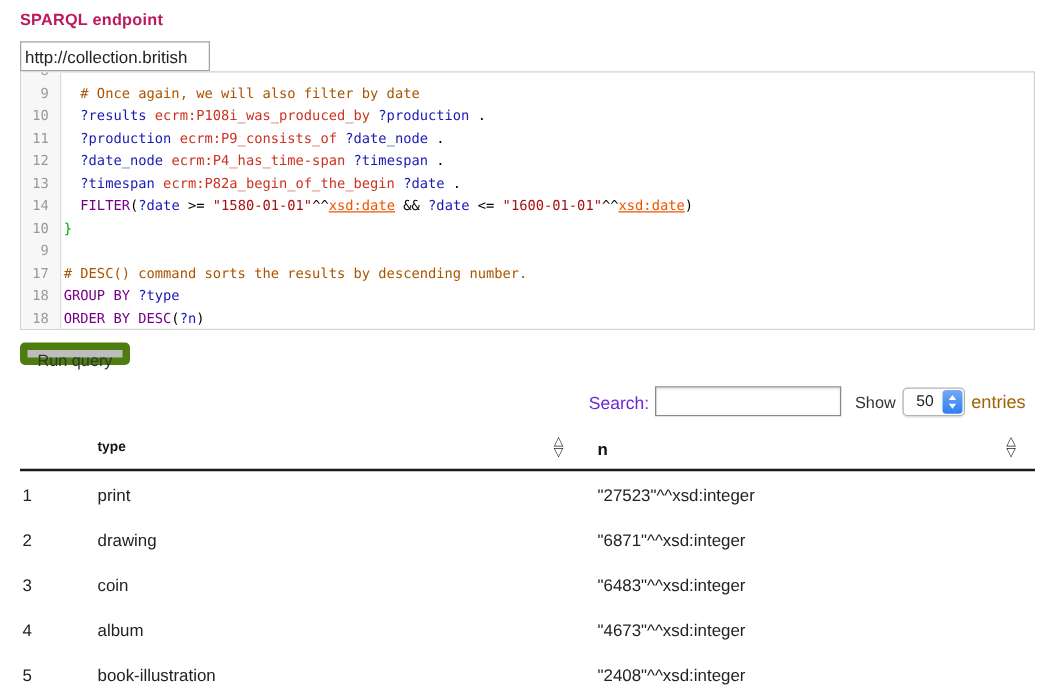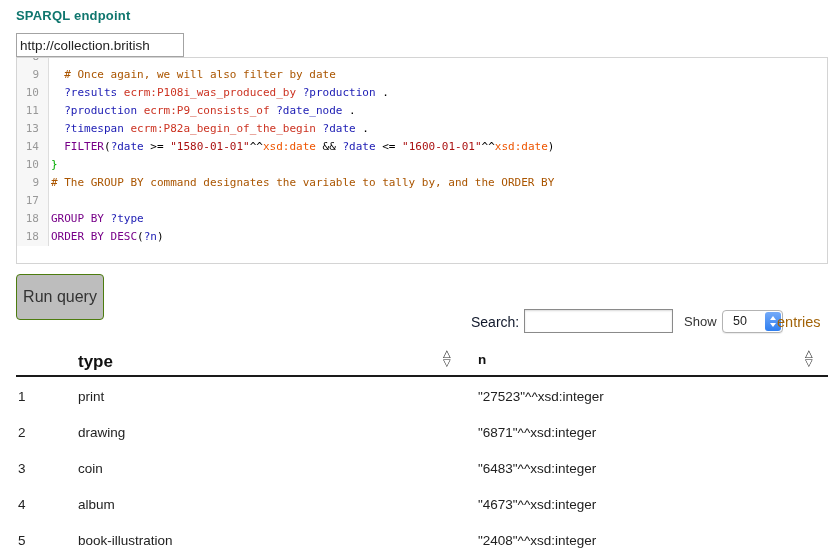--- a/index.html
+++ b/index.html
@@ -1,74 +1,74 @@
 <!DOCTYPE html>
 <html style="--comment: #aa5500; --variable: #1a1ab3; --keyword: #770088; --string: #aa1111; --prefixed: #cc3322; --xsd: #ee5500; --brace: #00aa00; --button_bg: #bdbdbd; --select_accent: #2e7ef0; --select_accent_light: #74aaf8;"><head>
 <meta charset="utf-8">
 <style>
   html,body{margin:0;padding:0;background:#fff;}
   body{width:837px;height:549px;position:relative;overflow:hidden;
        font-family:"Liberation Sans",sans-serif;color:#333;}
 
   
   .ep-label{position:absolute;left:16px;top:8px;font-size:13px;font-weight:bold;
-            color:#0f766e;letter-spacing:.2px;}
-  .ep-input{position:absolute;left:16px;top:33px;width:168px;height:24px;
+            color:#be185d;letter-spacing:.2px;}
+  .ep-input{position:absolute;left:16px;top:33px;width:152px;height:24px;
             box-sizing:border-box;border:1px solid #a3a3a3;border-radius:0;
             font-family:"Liberation Sans",sans-serif;font-size:13.5px;color:#222;
             padding:2px 3px;outline:none;background:#fff;}
 
   
   .editor{position:absolute;left:16px;top:57px;width:812px;height:207px;
           box-sizing:border-box;border:1px solid #d4d4d4;background:#fff;
           overflow:hidden;font-family:"DejaVu Sans Mono",monospace;font-size:11px;
           cursor:text;}
   .cm-lines{margin-top:-10px;}
   .cm-line{display:flex;height:18px;line-height:18px;white-space:pre;}
   .lineno{flex:0 0 32px;box-sizing:border-box;padding-right:9px;text-align:right;
           color:#999;background:#f7f7f7;border-right:1px solid #ddd;}
   .code{padding-left:2px;color:#000;}
   .tk-p {color:#000;}
   .tk-c {color:var(--comment);}
   .tk-v {color:var(--variable);}
   .tk-k {color:var(--keyword);}
   .tk-s {color:var(--string);}
   .tk-pr{color:var(--prefixed);}
-  .tk-x {color:var(--xsd);}
+  .tk-x {color:var(--xsd);text-decoration:underline;}
   .tk-b {color:var(--brace);}
 
   
-  .run-btn{position:absolute;left:16px;top:274px;width:88px;height:46px;
-           background:var(--button_bg);border:1px solid #4d7c0f;border-radius:4px;
-           font-family:"Liberation Sans",sans-serif;font-size:16px;color:#333;
+  .run-btn{position:absolute;left:16px;top:274px;width:88px;height:18px;
+           background:var(--button_bg);border:6px solid #4d7c0f;border-radius:4px;
+           font-family:"Liberation Sans",sans-serif;font-size:13px;color:#333;
            cursor:pointer;}
 
   
-  .search-label{position:absolute;left:471px;top:314px;font-size:14px;color:#0f172a;}
+  .search-label{position:absolute;left:471px;top:314px;font-size:14px;color:#6d28d9;}
   .search-input{position:absolute;left:524px;top:309px;width:149px;height:24px;
                 box-sizing:border-box;border:1px solid #8a8a8a;
                 box-shadow:inset 0 1px 2px rgba(0,0,0,.15);outline:none;
                 font-family:"Liberation Sans",sans-serif;font-size:13px;padding:2px 4px;}
   .show-label{position:absolute;left:684px;top:314px;font-size:13px;color:#333;}
-  .pl-select{position:absolute;left:722px;top:310px;width:61px;height:23px;
+  .pl-select{position:absolute;left:722px;top:310px;width:50px;height:23px;
              box-sizing:border-box;border:1px solid #b3b3b3;border-radius:4px;
              background:#fff;box-shadow:0 1px 1px rgba(0,0,0,.08);cursor:pointer;}
   .pl-val{position:absolute;left:0;top:0;width:34px;height:21px;line-height:21px;
           text-align:center;font-size:12.5px;color:#222;}
   .pl-spin{position:absolute;right:1px;top:1px;width:16px;height:19px;border-radius:3px;
            background:linear-gradient(var(--select_accent_light),var(--select_accent));
            display:flex;flex-direction:column;align-items:center;justify-content:center;gap:3px;}
   .pl-spin i{display:block;width:0;height:0;border-left:3.5px solid transparent;
              border-right:3.5px solid transparent;}
   .pl-spin .up{border-bottom:4px solid #fff;}
   .pl-spin .down{border-top:4px solid #fff;}
   .entries-label{position:absolute;left:777px;top:314px;font-size:14.5px;color:#a16207;}
 
   
-  .th-type{position:absolute;left:78px;top:352px;font-size:17px;font-weight:bold;
+  .th-type{position:absolute;left:78px;top:352px;font-size:11px;font-weight:bold;
            color:#111;cursor:pointer;}
   .th-n{position:absolute;left:478px;top:352px;font-size:13.5px;font-weight:bold;
         color:#111;cursor:pointer;}
   .sorter{position:absolute;top:349px;display:flex;flex-direction:column;
           align-items:center;font-size:10px;line-height:9px;color:#222;cursor:pointer;
           font-family:"DejaVu Sans",sans-serif;}
   .sorter-type{left:443px;}
   .sorter-n{left:805px;}
   .thead-border{position:absolute;left:16px;top:375px;width:812px;height:0;
                 border-top:2px solid #1a1a1a;}
@@ -83,25 +83,26 @@
 
 <div class="ep-label">SPARQL endpoint</div>
 <input class="ep-input" type="text" value="http://collection.british" style="">
 
 <div class="editor">
   <div class="cm-lines">
       <div class="cm-line"><span class="lineno">8</span><span class="code"></span></div>
       <div class="cm-line"><span class="lineno">9</span><span class="code"><span class="tk-p">  </span><span class="tk-c"># Once again, we will also filter by date</span></span></div>
       <div class="cm-line"><span class="lineno">10</span><span class="code"><span class="tk-p">  </span><span class="tk-v">?results</span><span class="tk-p"> </span><span class="tk-pr">ecrm:P108i_was_produced_by</span><span class="tk-p"> </span><span class="tk-v">?production</span><span class="tk-p"> .</span></span></div>
       <div class="cm-line"><span class="lineno">11</span><span class="code"><span class="tk-p">  </span><span class="tk-v">?production</span><span class="tk-p"> </span><span class="tk-pr">ecrm:P9_consists_of</span><span class="tk-p"> </span><span class="tk-v">?date_node</span><span class="tk-p"> .</span></span></div>
+      <div class="cm-line"><span class="lineno">12</span><span class="code"><span class="tk-p">  </span><span class="tk-v">?date_node</span><span class="tk-p"> </span><span class="tk-pr">ecrm:P4_has_time-span</span><span class="tk-p"> </span><span class="tk-v">?timespan</span><span class="tk-p"> .</span></span></div>
       <div class="cm-line"><span class="lineno">13</span><span class="code"><span class="tk-p">  </span><span class="tk-v">?timespan</span><span class="tk-p"> </span><span class="tk-pr">ecrm:P82a_begin_of_the_begin</span><span class="tk-p"> </span><span class="tk-v">?date</span><span class="tk-p"> .</span></span></div>
       <div class="cm-line"><span class="lineno">14</span><span class="code"><span class="tk-p">  </span><span class="tk-k">FILTER</span><span class="tk-p">(</span><span class="tk-v">?date</span><span class="tk-p"> &gt;= </span><span class="tk-s">"1580-01-01"</span><span class="tk-p">^^</span><span class="tk-x">xsd:date</span><span class="tk-p"> &amp;&amp; </span><span class="tk-v">?date</span><span class="tk-p"> &lt;= </span><span class="tk-s">"1600-01-01"</span><span class="tk-p">^^</span><span class="tk-x">xsd:date</span><span class="tk-p">)</span></span></div>
       <div class="cm-line"><span class="lineno">10</span><span class="code"><span class="tk-b">}</span></span></div>
-      <div class="cm-line"><span class="lineno">9</span><span class="code"><span class="tk-c"># The GROUP BY command designates the variable to tally by, and the ORDER BY</span></span></div>
-      <div class="cm-line"><span class="lineno">17</span></div>
+      <div class="cm-line"><span class="lineno">9</span></div>
+      <div class="cm-line"><span class="lineno">17</span><span class="code"><span class="tk-c"># DESC() command sorts the results by descending number.</span></span></div>
       <div class="cm-line"><span class="lineno">18</span><span class="code"><span class="tk-k">GROUP BY</span><span class="tk-p"> </span><span class="tk-v">?type</span></span></div>
       <div class="cm-line"><span class="lineno">18</span><span class="code"><span class="tk-k">ORDER BY DESC</span><span class="tk-p">(</span><span class="tk-v">?n</span><span class="tk-p">)</span></span></div>
     </div>
 </div>
 
 <button class="run-btn">Run query</button>
 
 <span class="search-label">Search:</span>
 <input class="search-input" type="text" value="" style="">
 

